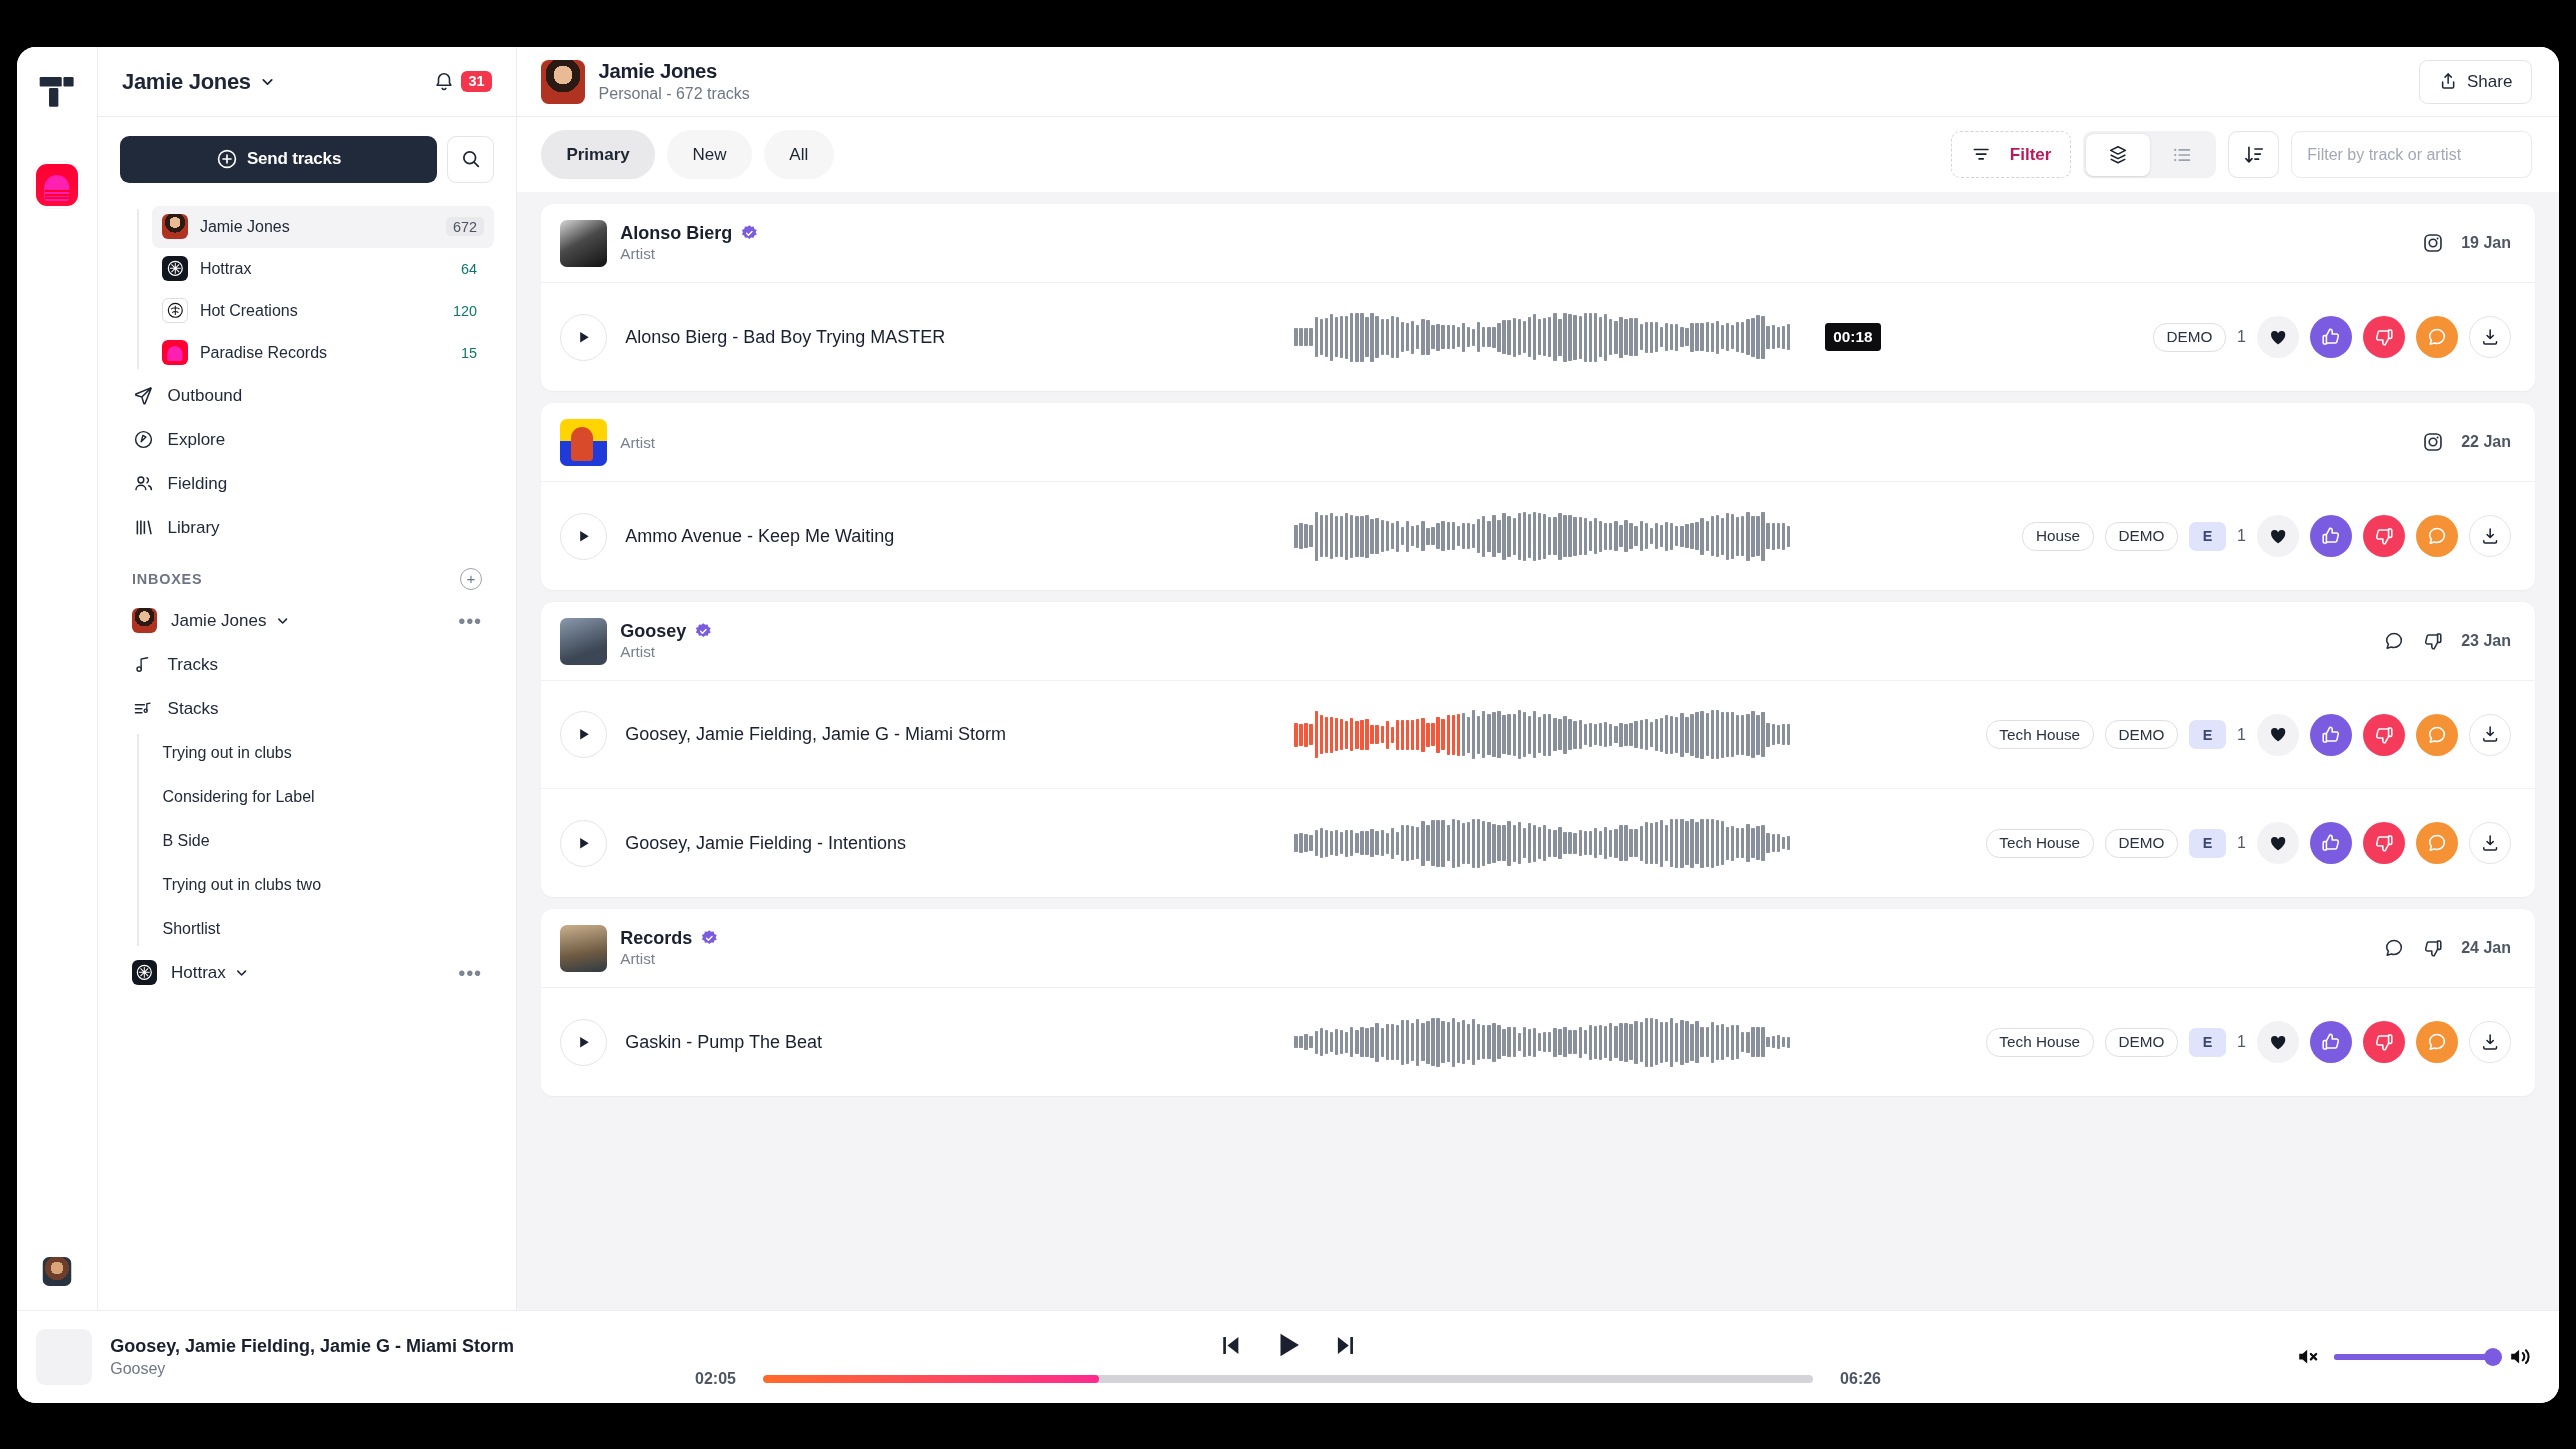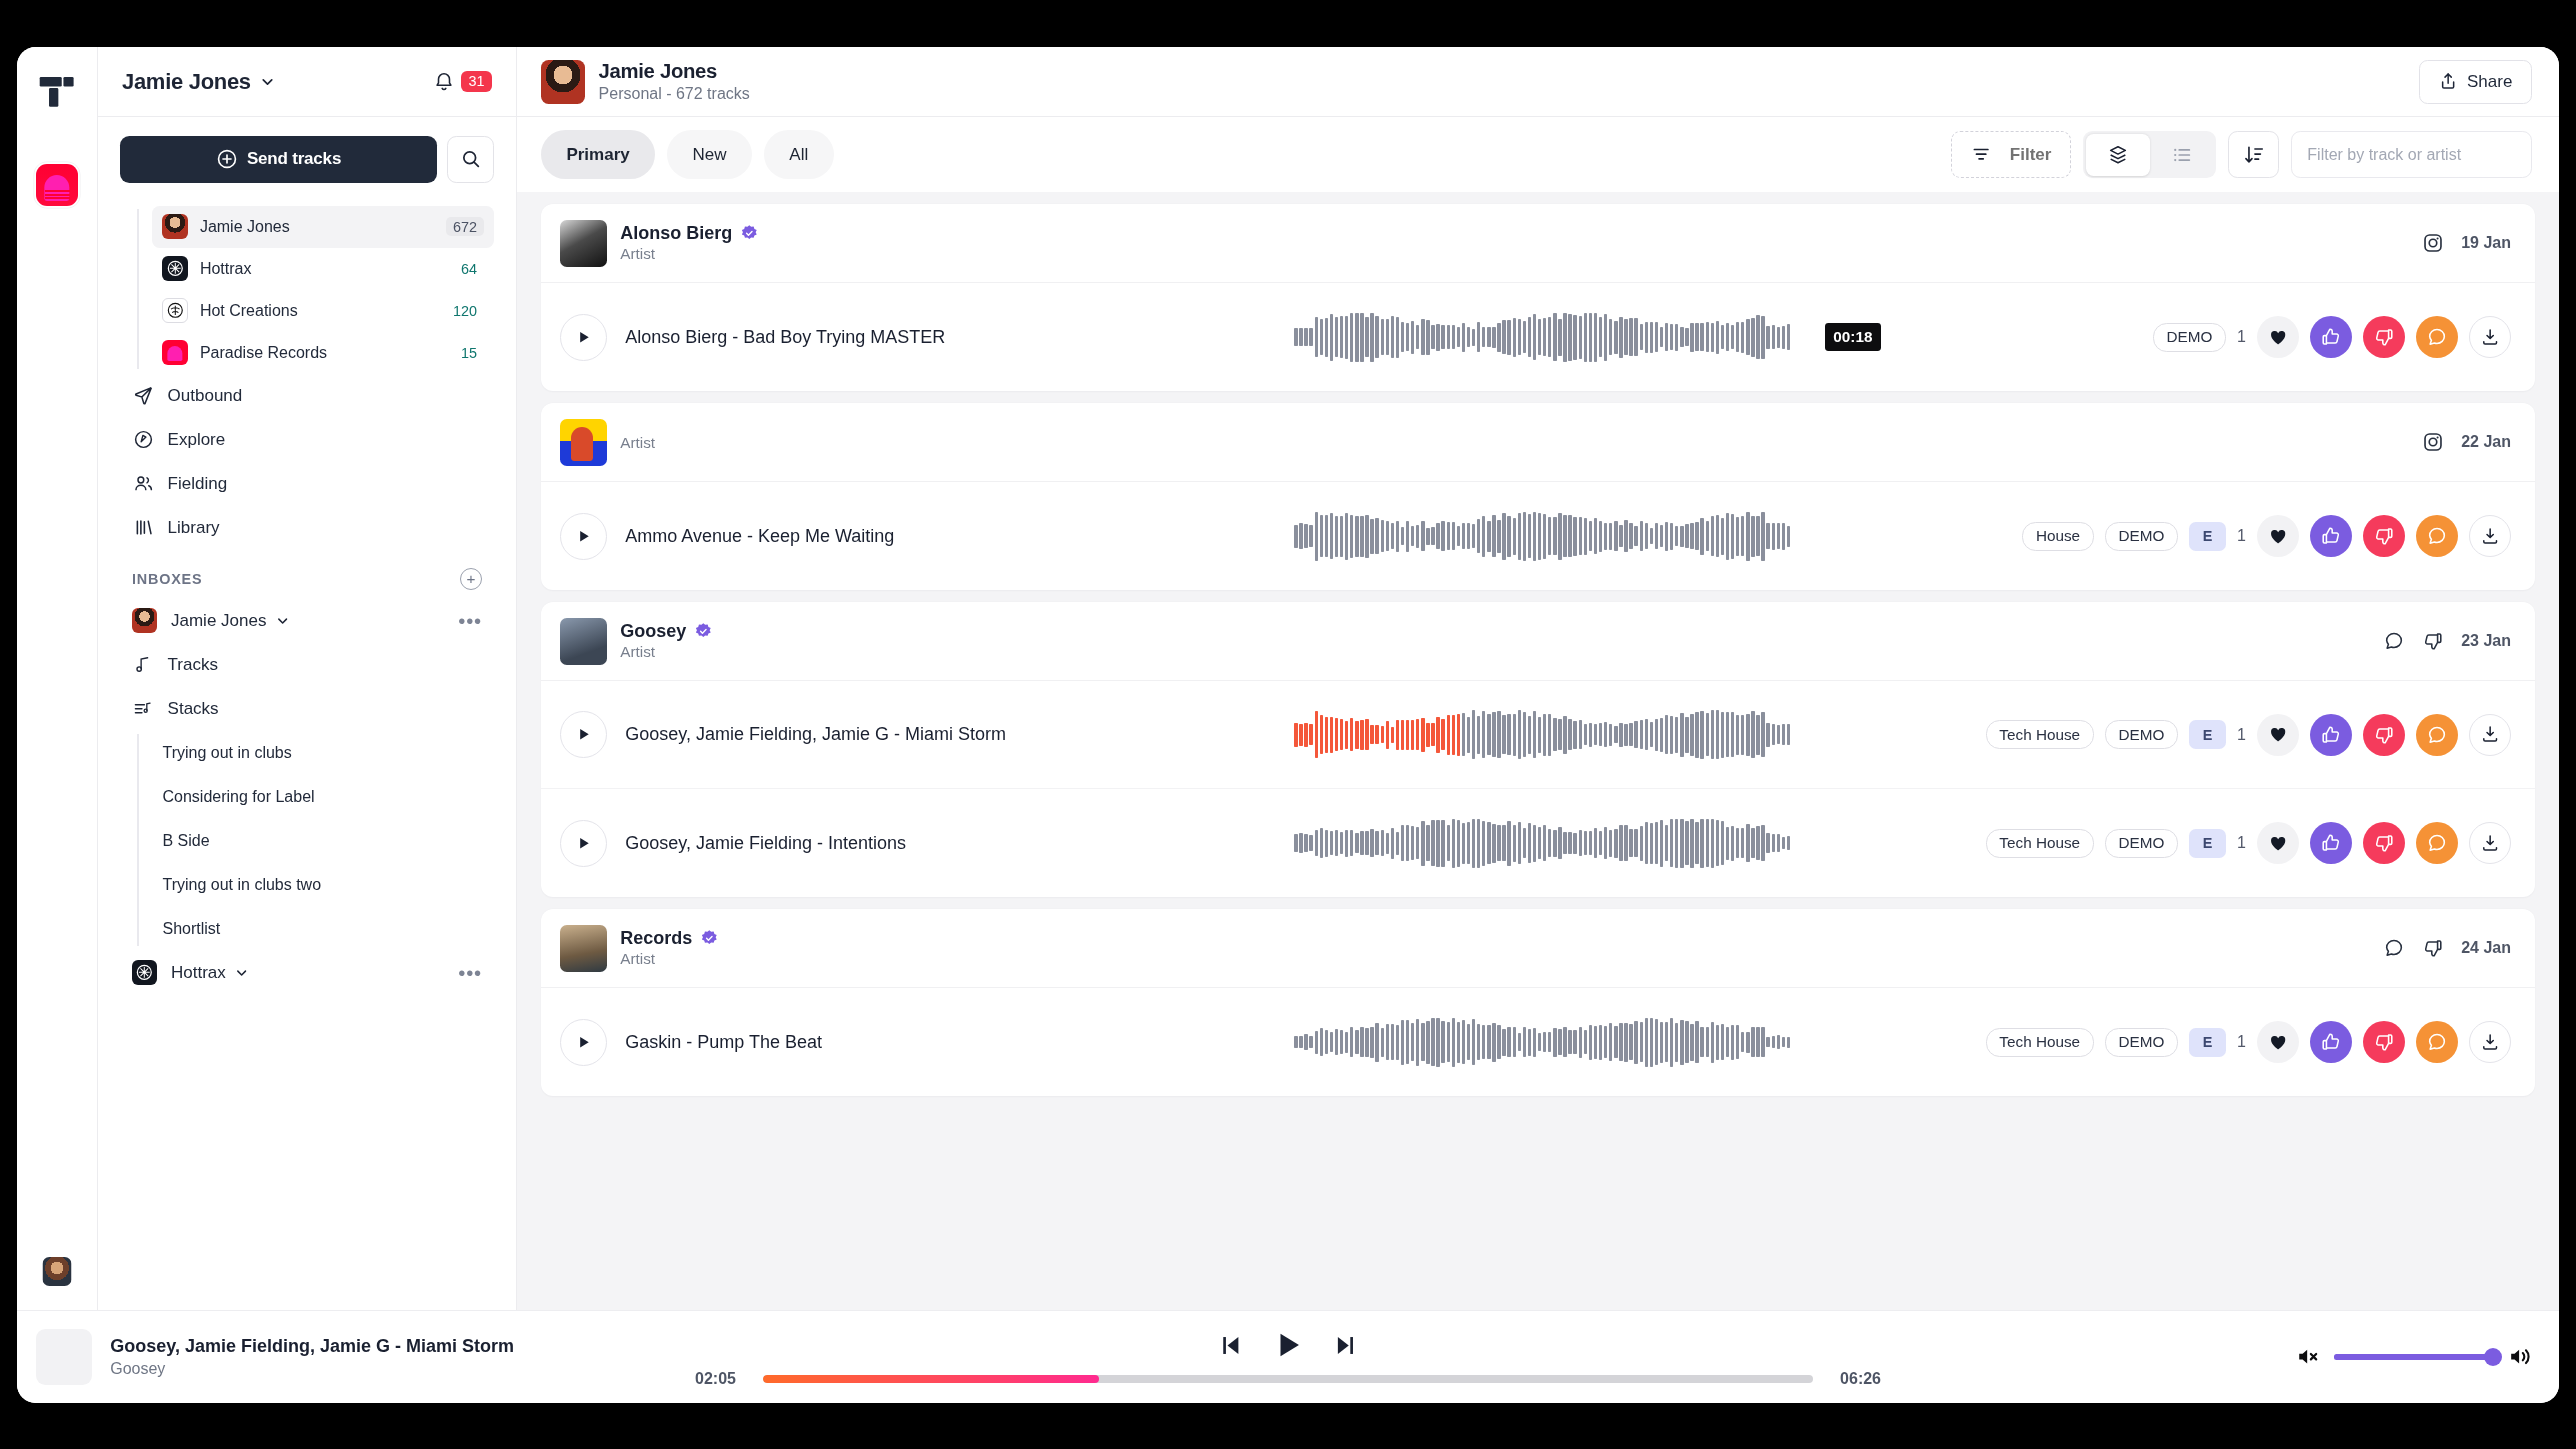--- a/index.html
+++ b/index.html
@@ -63,21 +63,21 @@
   }
   .sb-head {
     height: 70px; display: flex; align-items: center;
     padding: 0 24px 0 24px;
     border-bottom: 0.8px solid #ececef;
     justify-content: space-between;
   }
   .sb-user { display:flex; align-items:center; gap: 8.5px; font-size: 22px; font-weight: 700; color:#1e2535; letter-spacing:-0.3px;}
   .sb-bell { display:flex; align-items:center; gap:6px; }
   .badge-31 {
-    background:#f4364c; color:#fff; font-size:14.4px; font-weight:400;
+    background:#f4364c; color:#fff; font-size:14.4px; font-weight:700;
     border-radius:6px; padding: 2.5px 7.6px 3.4px; line-height:1;
   }
   .sb-scroll { flex:1; overflow:hidden; padding: 18.6px 22px 0 22px; position:relative;}
   .send-row { display:flex; gap: 10.2px; margin-bottom: 23px; }
   .btn-send {
     flex:1; height:47px; background:#212a3a; color:#fff;
     border-radius: 9.3px; display:flex; align-items:center; justify-content:center;
     gap: 9.3px; font-size: 17px; font-weight: 700; letter-spacing:-0.2px;
   }
   .btn-search {
@@ -143,21 +143,21 @@
   }
   .chips { display:flex; gap:12px; }
   .chip {
     height:49px; padding: 0 25.4px; border-radius:24.6px; background:#f6f6f7;
     display:flex;align-items:center;font-size:17px;color:#1e2533; font-weight:400;
   }
   .chip.sel { background:#e9e9ec; font-weight:700;}
   .fb-right { display:flex; align-items:center; gap:12px;}
   .btn-filter {
     height:47px; padding: 0 18.6px; border:1.4px dashed #d2d2da; border-radius:9.3px;
-    display:flex; align-items:center; gap:19px; font-size:17px; font-weight:700; color:#737373;
+    display:flex; align-items:center; gap:19px; font-size:17px; font-weight:700; color:#be185d;
   }
   .seg { display:flex; background:#f2f2f4; border-radius:9.3px; height:47px; padding:2.5px; }
   .seg div { width:64px; display:flex;align-items:center;justify-content:center; border-radius:7.6px;}
   .seg div.on { background:#fff; box-shadow:0 0.8px 2.5px rgba(0,0,0,.12); }
   .btn-sq { width:51px;height:47px;border:0.8px solid #e3e3e8;border-radius:9.3px;display:flex;align-items:center;justify-content:center;}
   .search-filter {
     width:241px;height:47px;border:0.8px solid #e9e9ee;border-radius:9.3px;
     display:flex;align-items:center;padding:0 15.3px;
   }
   .search-filter span { font-size:16px;color:#a3a8b4; }

